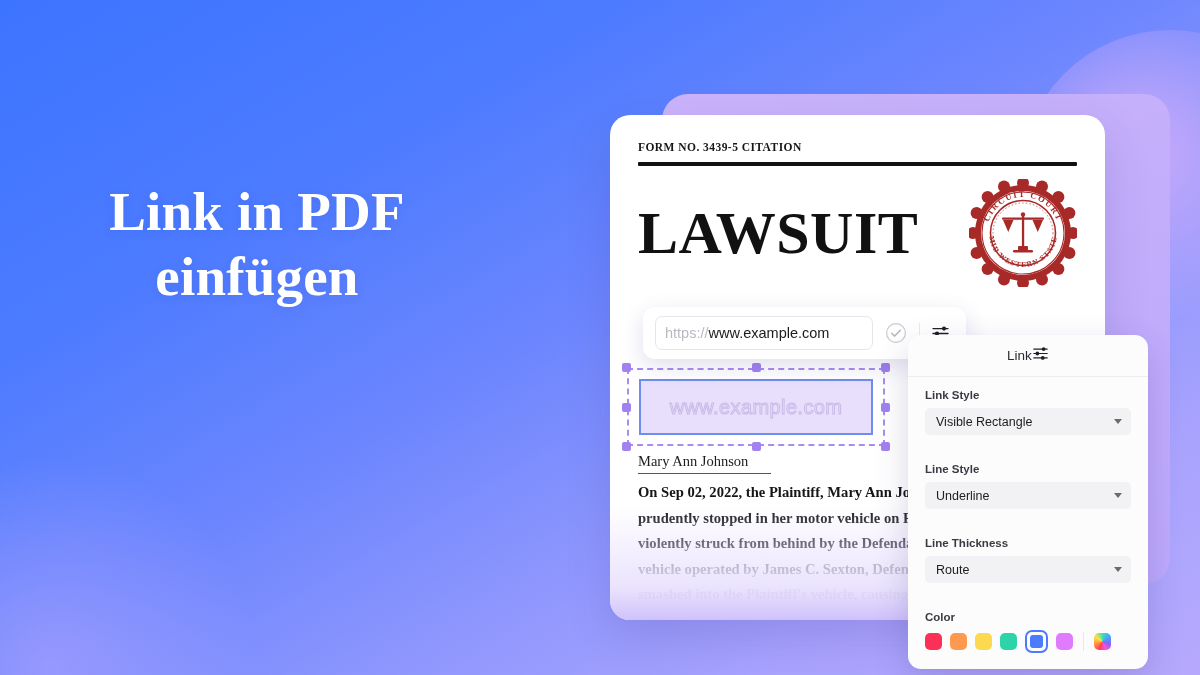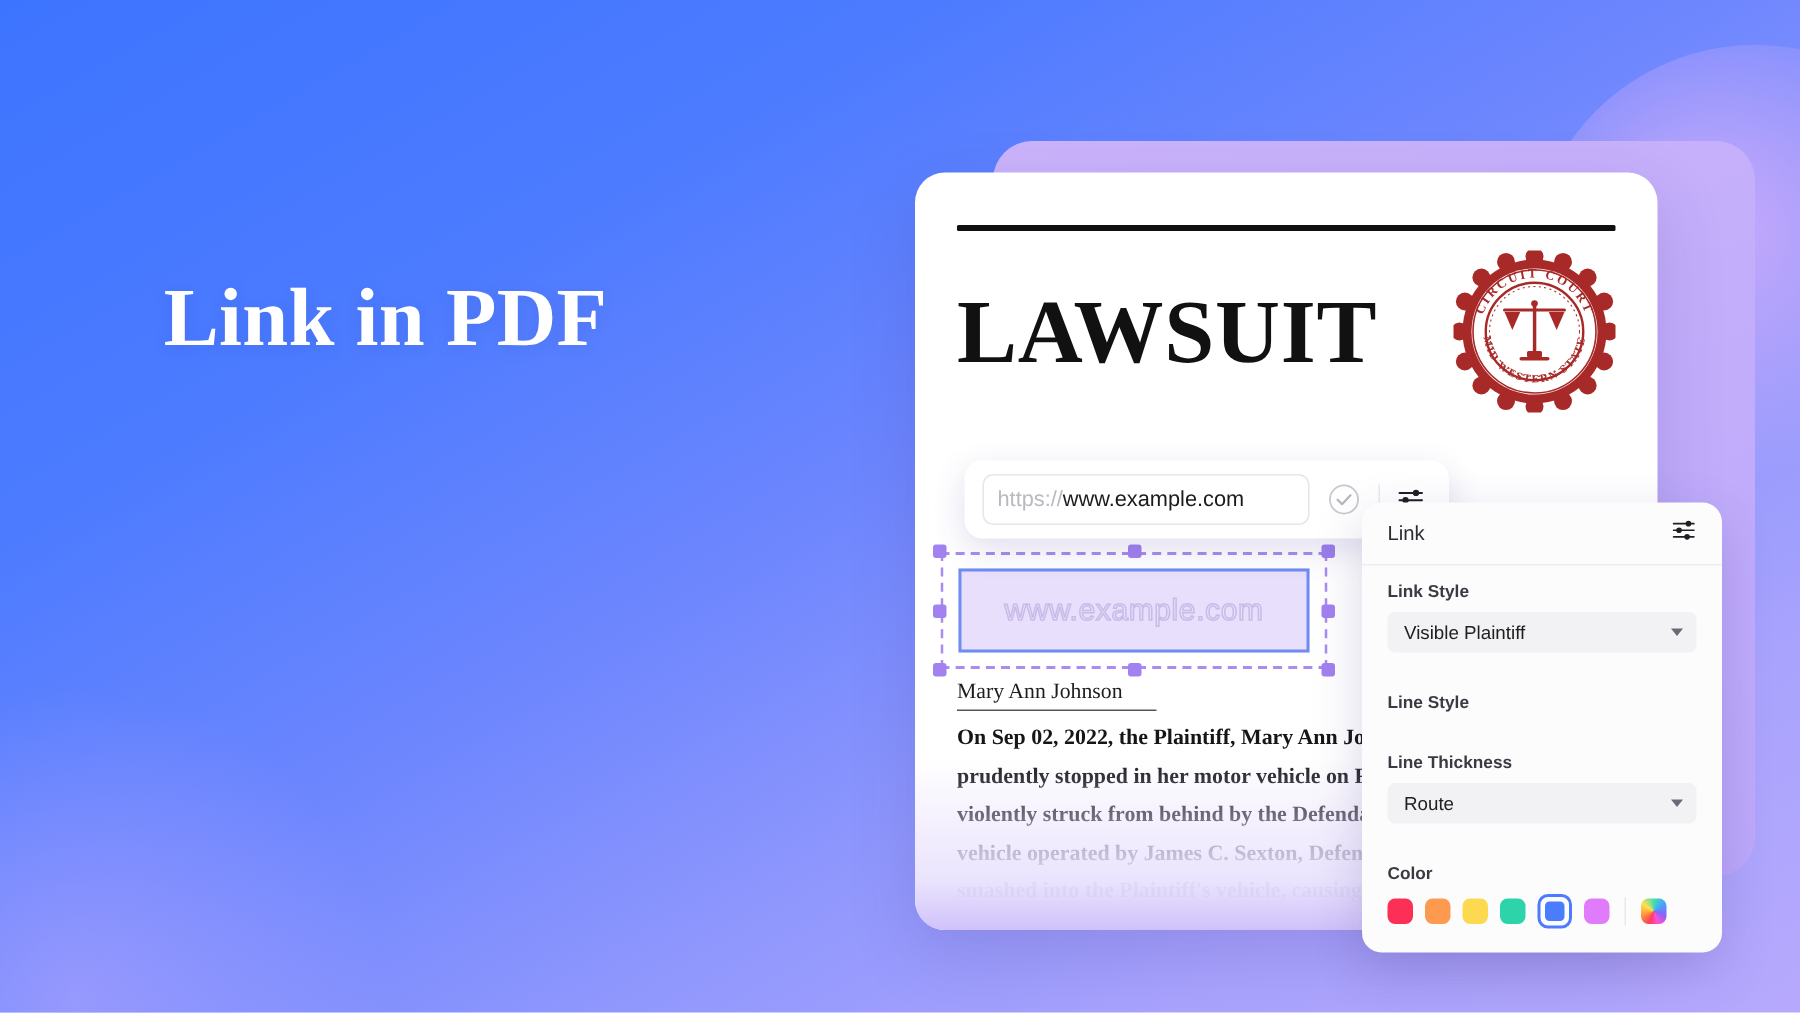--- a/index.html
+++ b/index.html
@@ -250,21 +250,21 @@
     background: #fcfcfd;
     border-radius: 13px;
     box-shadow: 0 12px 34px rgba(58,44,120,.19);
     z-index: 9;
     padding-bottom: 16px;
   }
   .panel-head {
     height: 42px;
     display: flex;
     align-items: center;
-    justify-content: space-between;
+    justify-content: center;
     padding: 0 17px;
     border-bottom: 1px solid #eeeef2;
   }
   .panel-title { font-size: 13.5px; color: #2b2b31; }
   .panel-body { padding: 12px 17px 0 17px; }
   .field-label {
     font-size: 11.5px;
     font-weight: 700;
     color: #3a3a42;
     margin-bottom: 7px;
@@ -314,28 +314,30 @@
   }
 </style>
 </head>
 <body>
 
 <div class="blob blob-a"></div>
 <div class="blob blob-b"></div>
 
 <div class="hero">
   <span class="line">Link in PDF</span>
+  <span class="line">einfügen</span>
 </div>
 
 <div class="stage">
 
   <div class="back-card"></div>
 
   <div class="doc">
     <div class="doc-inner">
+      <div class="form-no">FORM NO. 3439-5 CITATION</div>
       <div class="rule"></div>
 
       <div class="title-row">
         <div class="doc-title">LAWSUIT</div>
 
         <div class="seal">
           <svg width="108" height="108" viewBox="0 0 108 108">
             <g>
 
               <g fill="#a82a28">
@@ -459,25 +461,29 @@
             <circle cx="12" cy="14.4" r="2.1"></circle>
           </g>
         </svg>
       </span>
     </div>
 
     <div class="panel-body">
 
       <div class="field-label">Link Style</div>
       <div class="select">
-        <span>Visible Plaintiff</span>
+        <span>Visible Rectangle</span>
         <span class="caret"></span>
       </div>
 
       <div class="field-label">Line Style</div>
+      <div class="select">
+        <span>Underline</span>
+        <span class="caret"></span>
+      </div>
 
       <div class="field-label">Line Thickness</div>
       <div class="select">
         <span>Route</span>
         <span class="caret"></span>
       </div>
 
       <div class="field-label">Color</div>
       <div class="swatches">
         <span class="swatch-holder">

